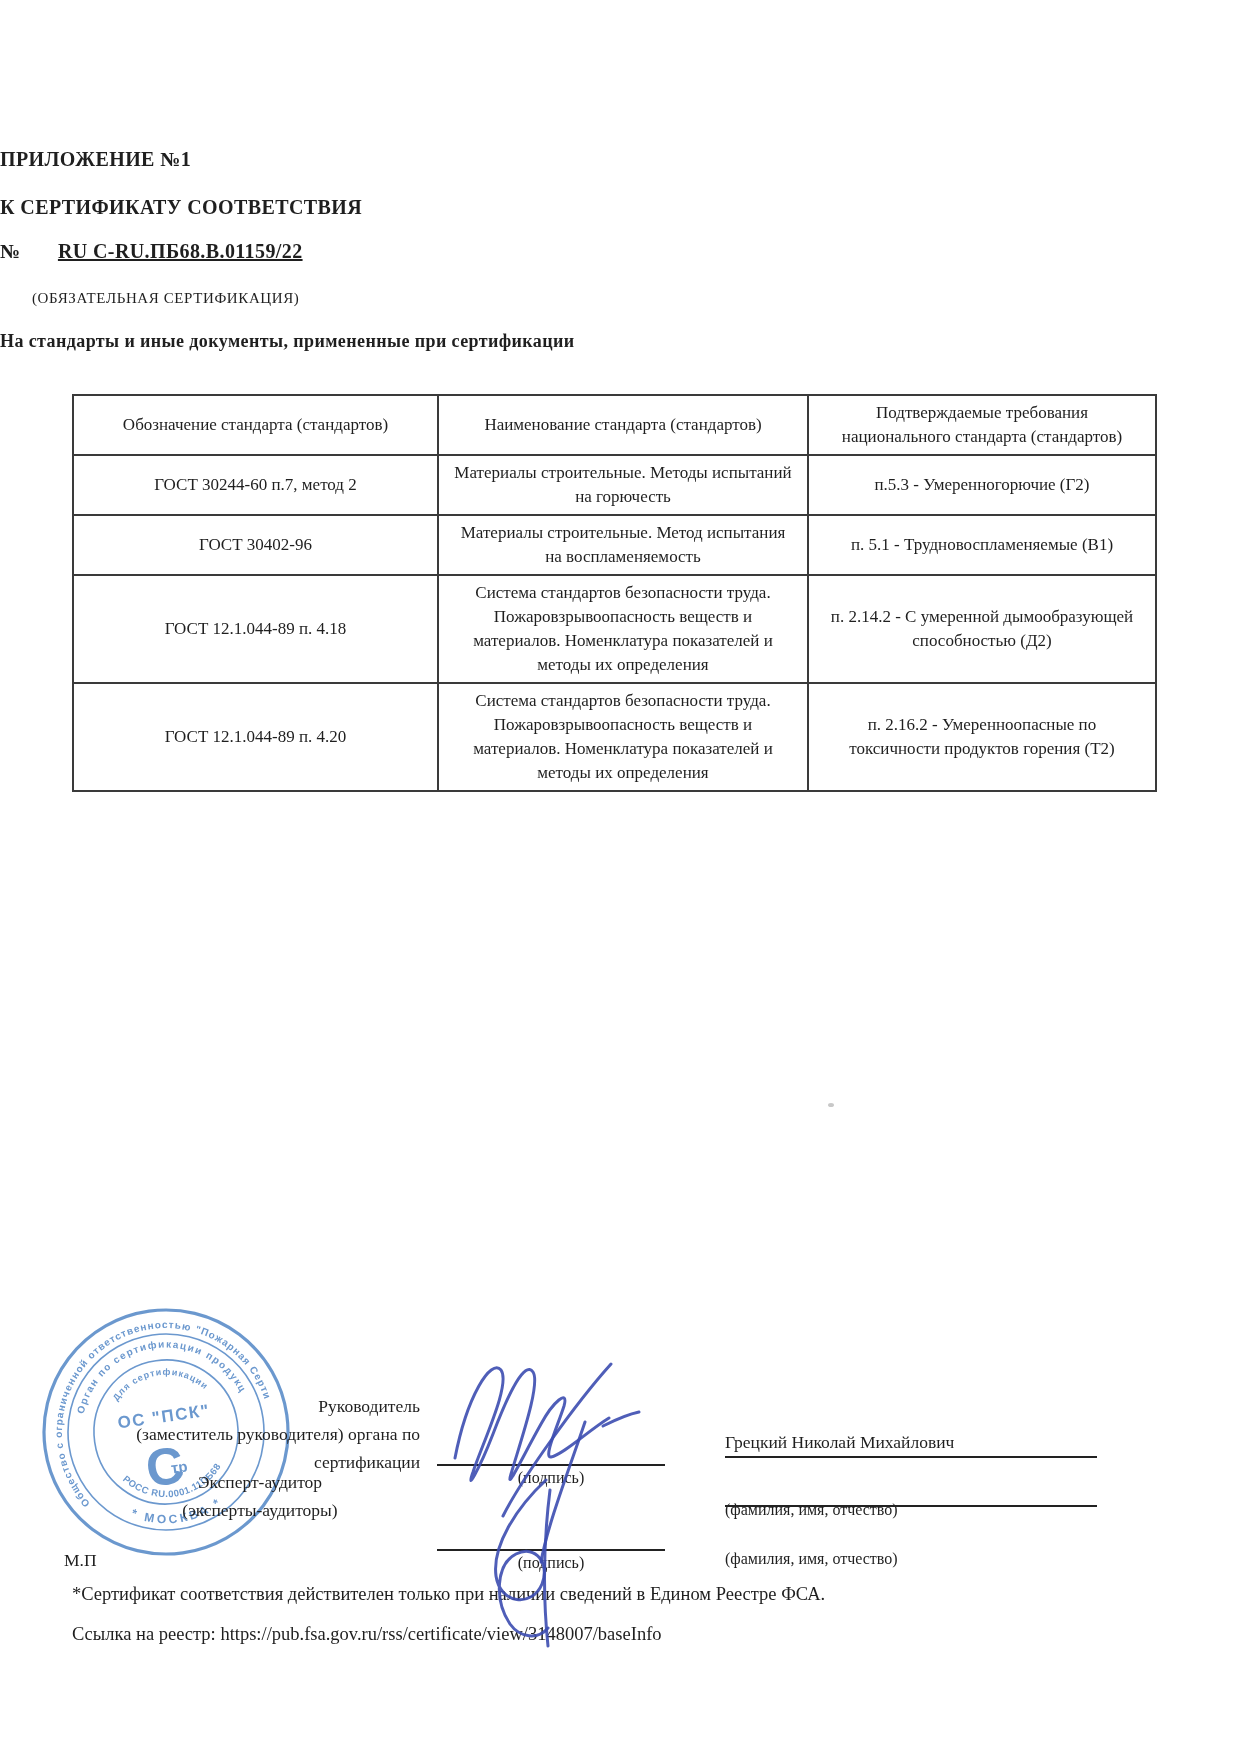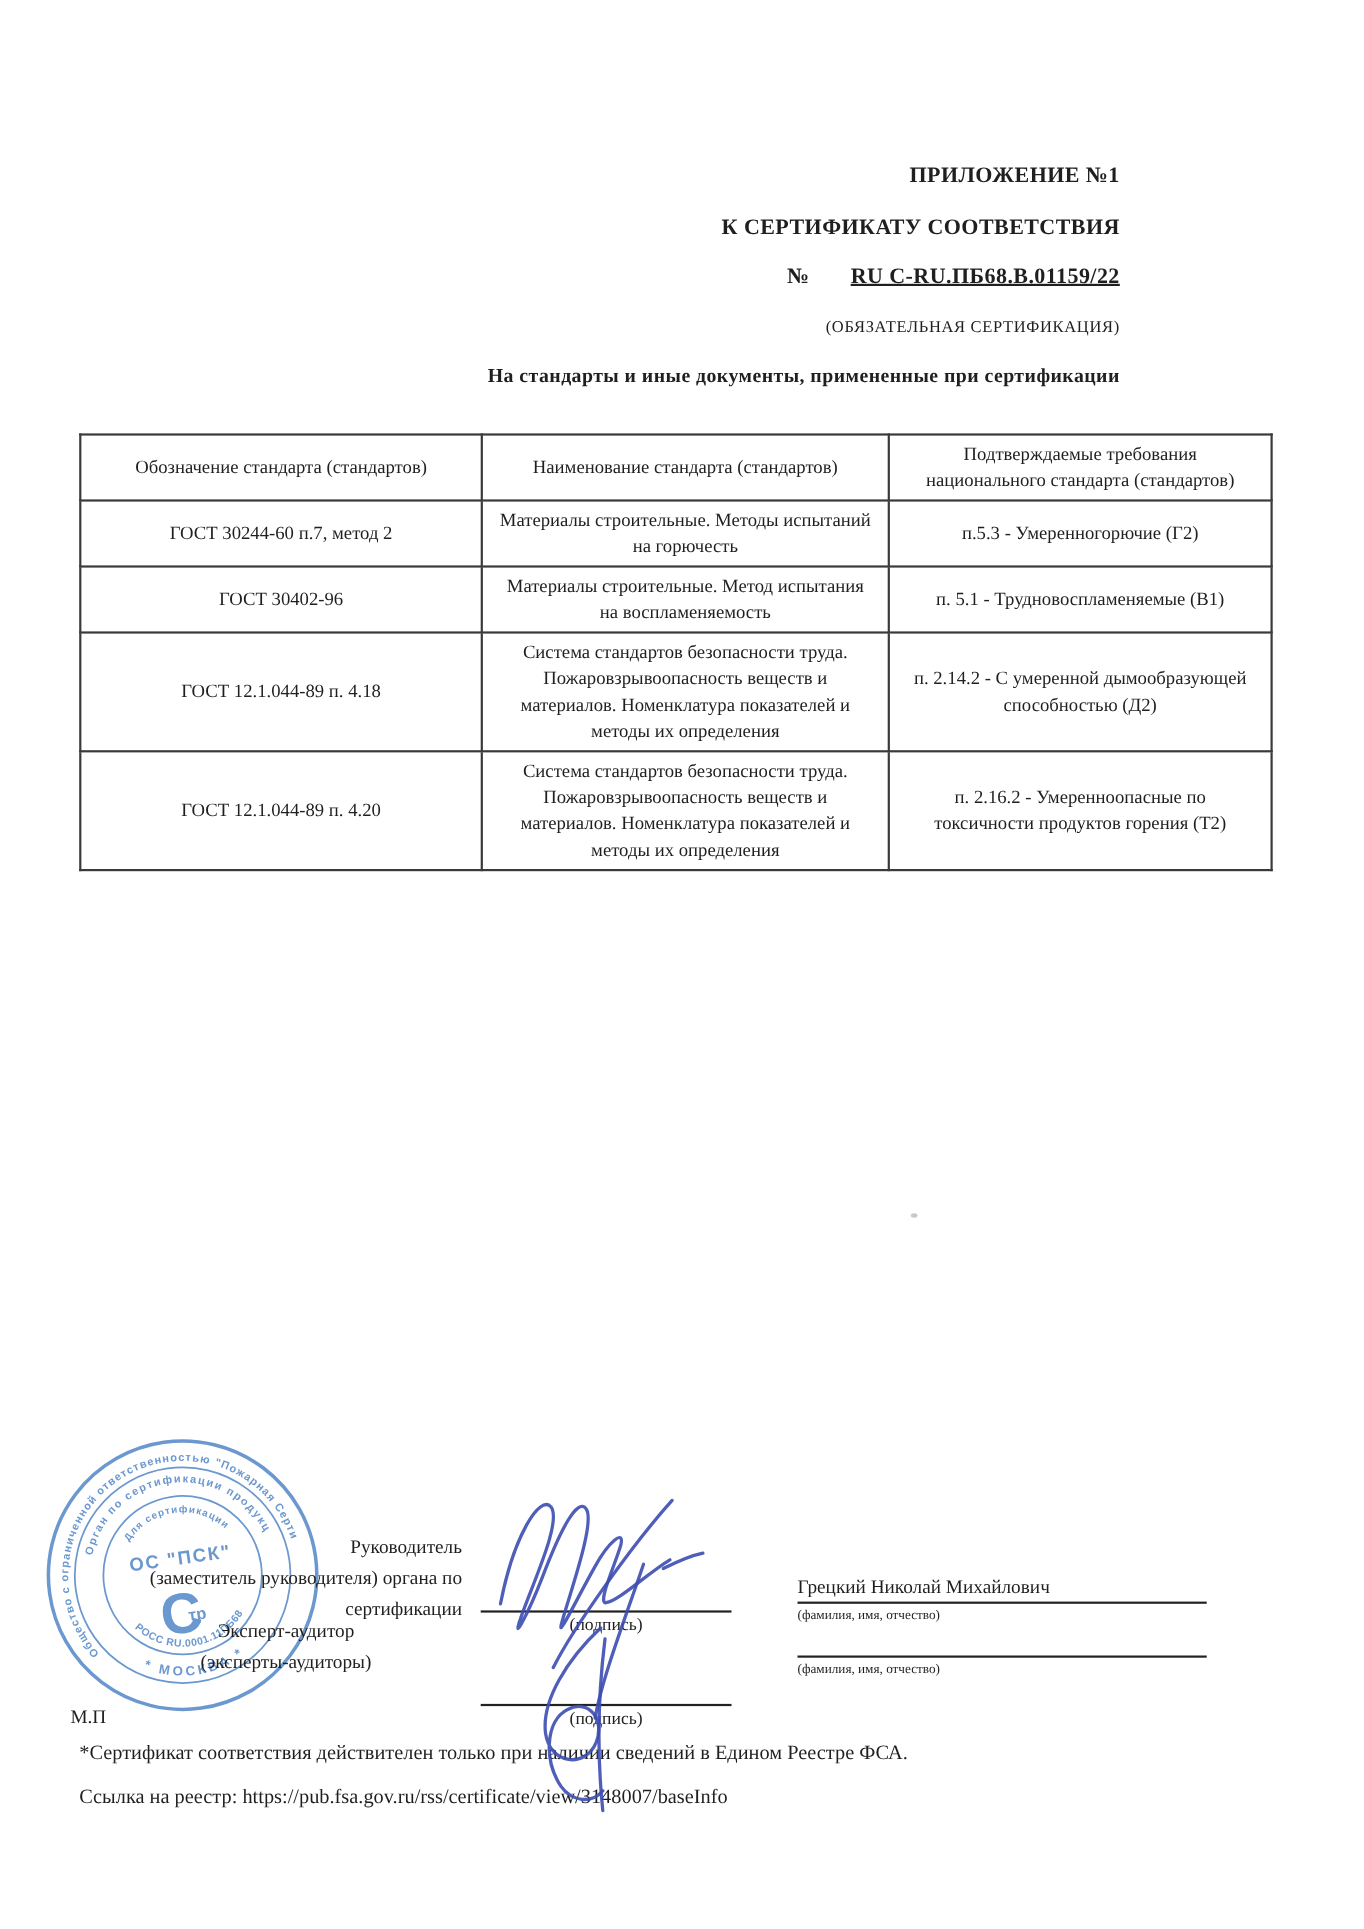--- a/index.html
+++ b/index.html
@@ -5,21 +5,21 @@
   :root{
     --text:#1f1f1f;
     --stamp-ink:#4b82c4;
     --sig-ink:#3c4cb0;
   }
   *{margin:0;padding:0;box-sizing:border-box;}
   body{background:#e8e8e8;font-family:"Liberation Serif",serif;color:var(--text);}
   .page{position:relative;width:1240px;height:1754px;background:#ffffff;margin:0 auto;overflow:hidden;}
 
   
-  .hline{position:absolute;left:14px;width:1004px;text-align:right;letter-spacing:.4px;}
+  .hline{position:absolute;left:0;width:1004px;text-align:left;letter-spacing:.4px;}
   .h-appendix{top:148px;font-size:20px;font-weight:bold;}
   .h-cert{top:196px;font-size:20px;font-weight:bold;}
   .h-number{top:240px;font-size:20px;font-weight:bold;}
   .h-number .num-underline{text-decoration:underline;margin-left:32px;}
   .h-type{top:290px;font-size:15px;letter-spacing:.6px;padding-left:32px;}
   .h-subject{top:331px;font-size:18px;font-weight:bold;}
 
   
   table.standards{position:absolute;left:72px;top:394px;width:1083px;border-collapse:collapse;table-layout:fixed;}
   table.standards td,table.standards th{
@@ -38,21 +38,21 @@
   .mp{position:absolute;left:64px;top:1550px;font-size:17.5px;z-index:3;}
   .role-expert{position:absolute;left:110px;top:1468px;width:300px;text-align:center;font-size:17.5px;line-height:28px;z-index:3;}
 
   .sigline{position:absolute;width:228px;border-top:2px solid #222;text-align:center;font-size:16px;padding-top:3px;z-index:3;}
   .sigline-1{left:437px;top:1464px;}
   .sigline-2{left:437px;top:1549px;}
 
   .name-block{position:absolute;left:725px;width:372px;z-index:3;}
   .name-block .person{font-size:17.5px;padding-bottom:3px;}
   .name-block .rule{border-top:2px solid #222;}
-  .name-block .caption{font-size:12px;padding-top:3px;}
+  .name-block .caption{font-size:16px;padding-top:3px;margin-top:40px;}
   .name-1{top:1432px;}
   .name-2{top:1505px;}
 
   
   .stamp{position:absolute;left:36px;top:1302px;width:260px;height:260px;opacity:.82;z-index:1;}
   .stamp circle{fill:none;stroke:var(--stamp-ink);}
   .stamp text{fill:var(--stamp-ink);font-family:"Liberation Sans",sans-serif;}
   .ring-txt{font-size:10px;font-weight:bold;letter-spacing:1px;}
   .ring-txt2{font-size:10px;font-weight:bold;letter-spacing:1.5px;}
   .ring-txt3{font-size:9px;font-weight:bold;letter-spacing:1px;}

